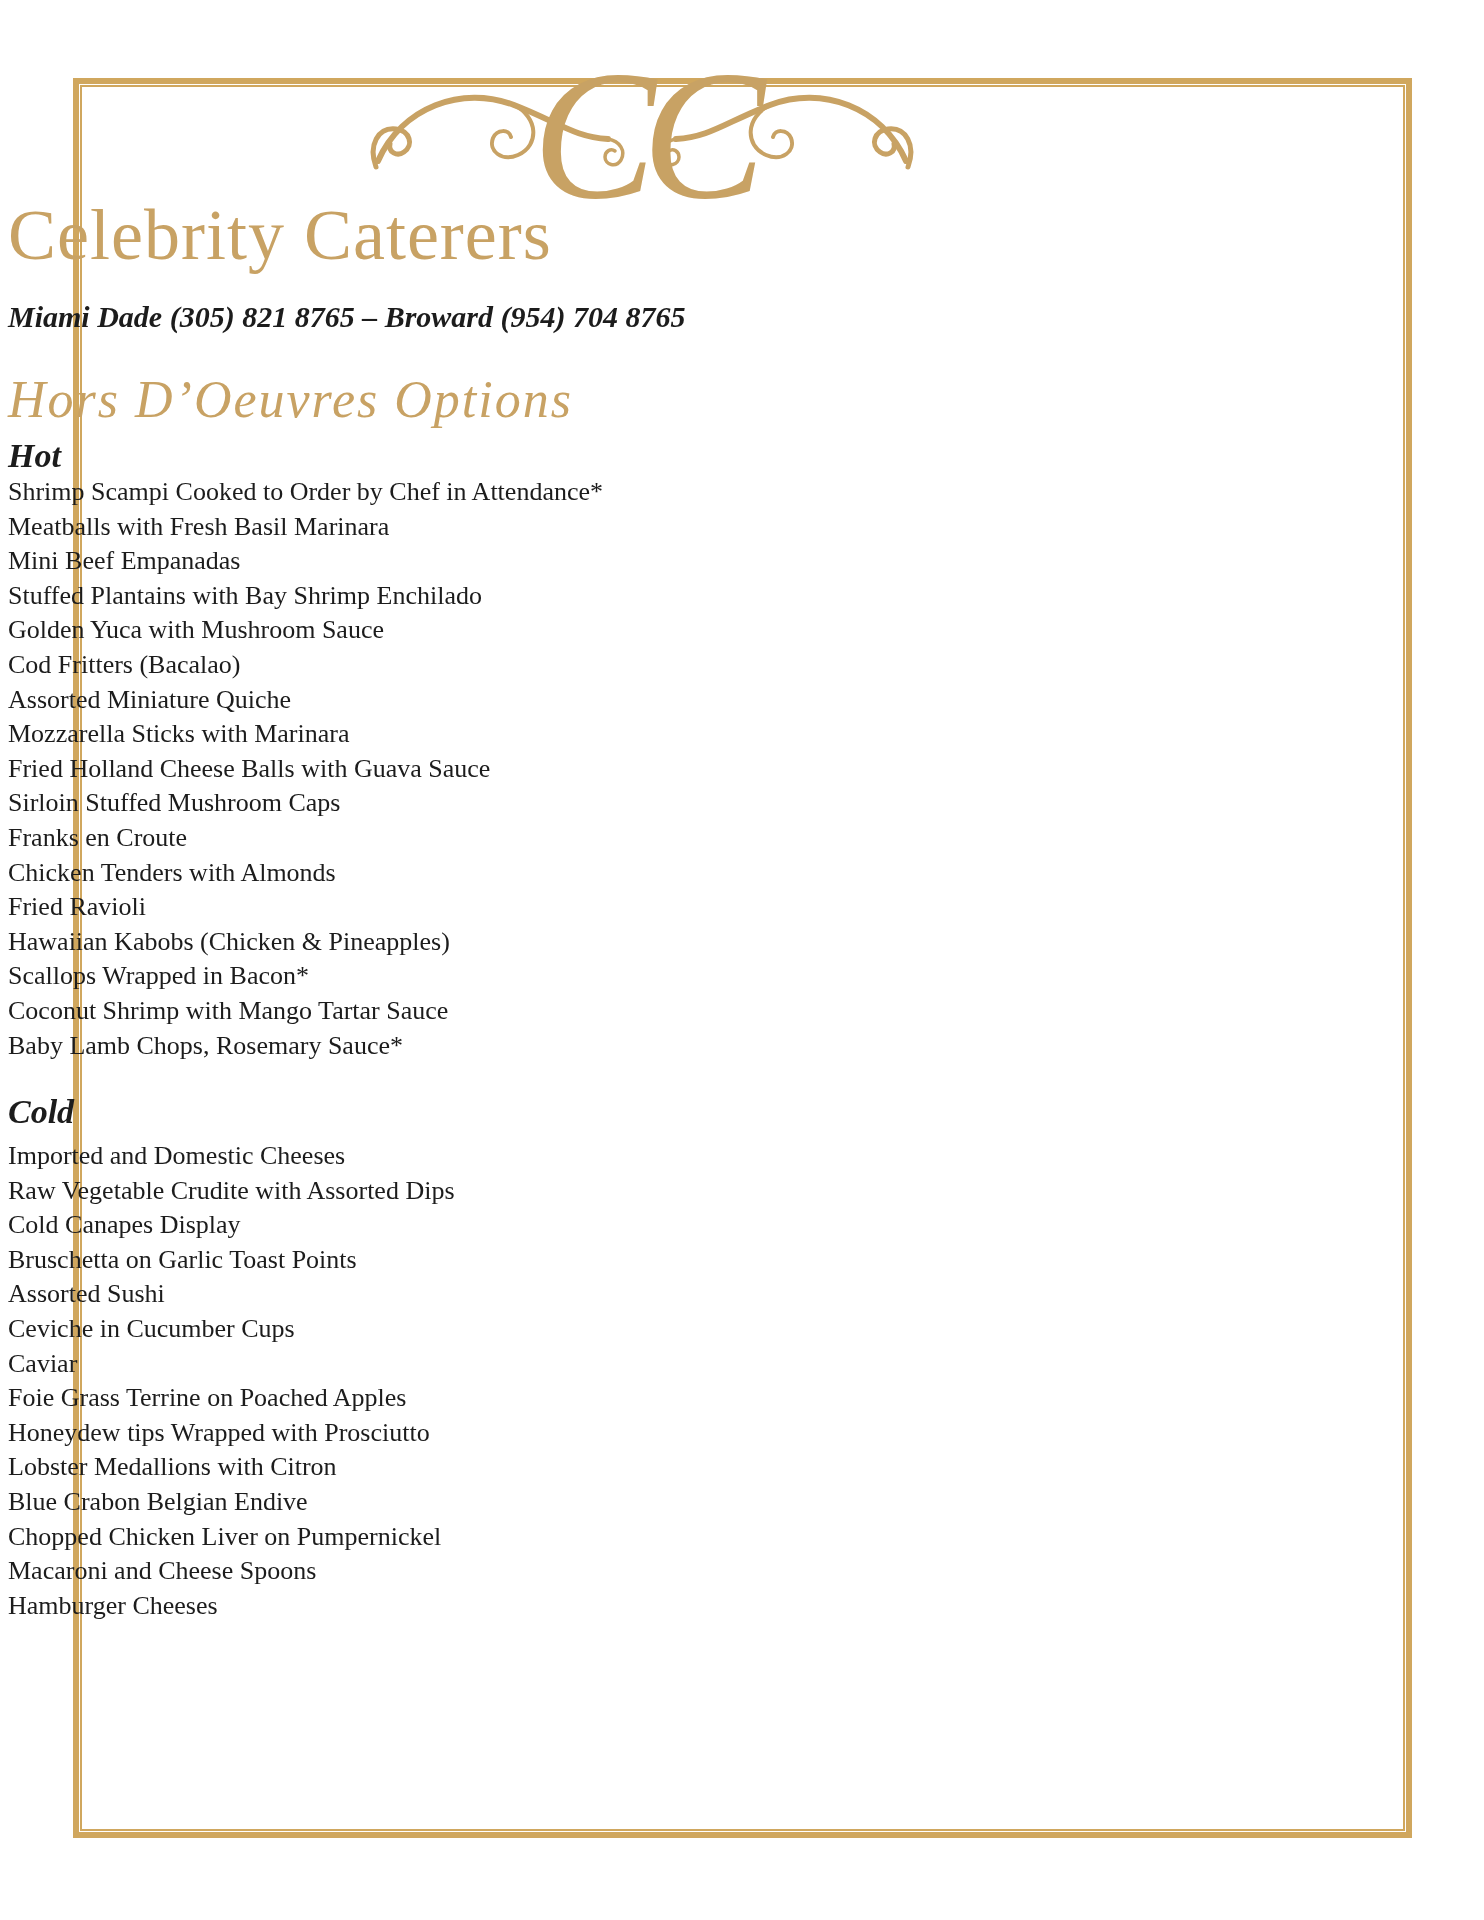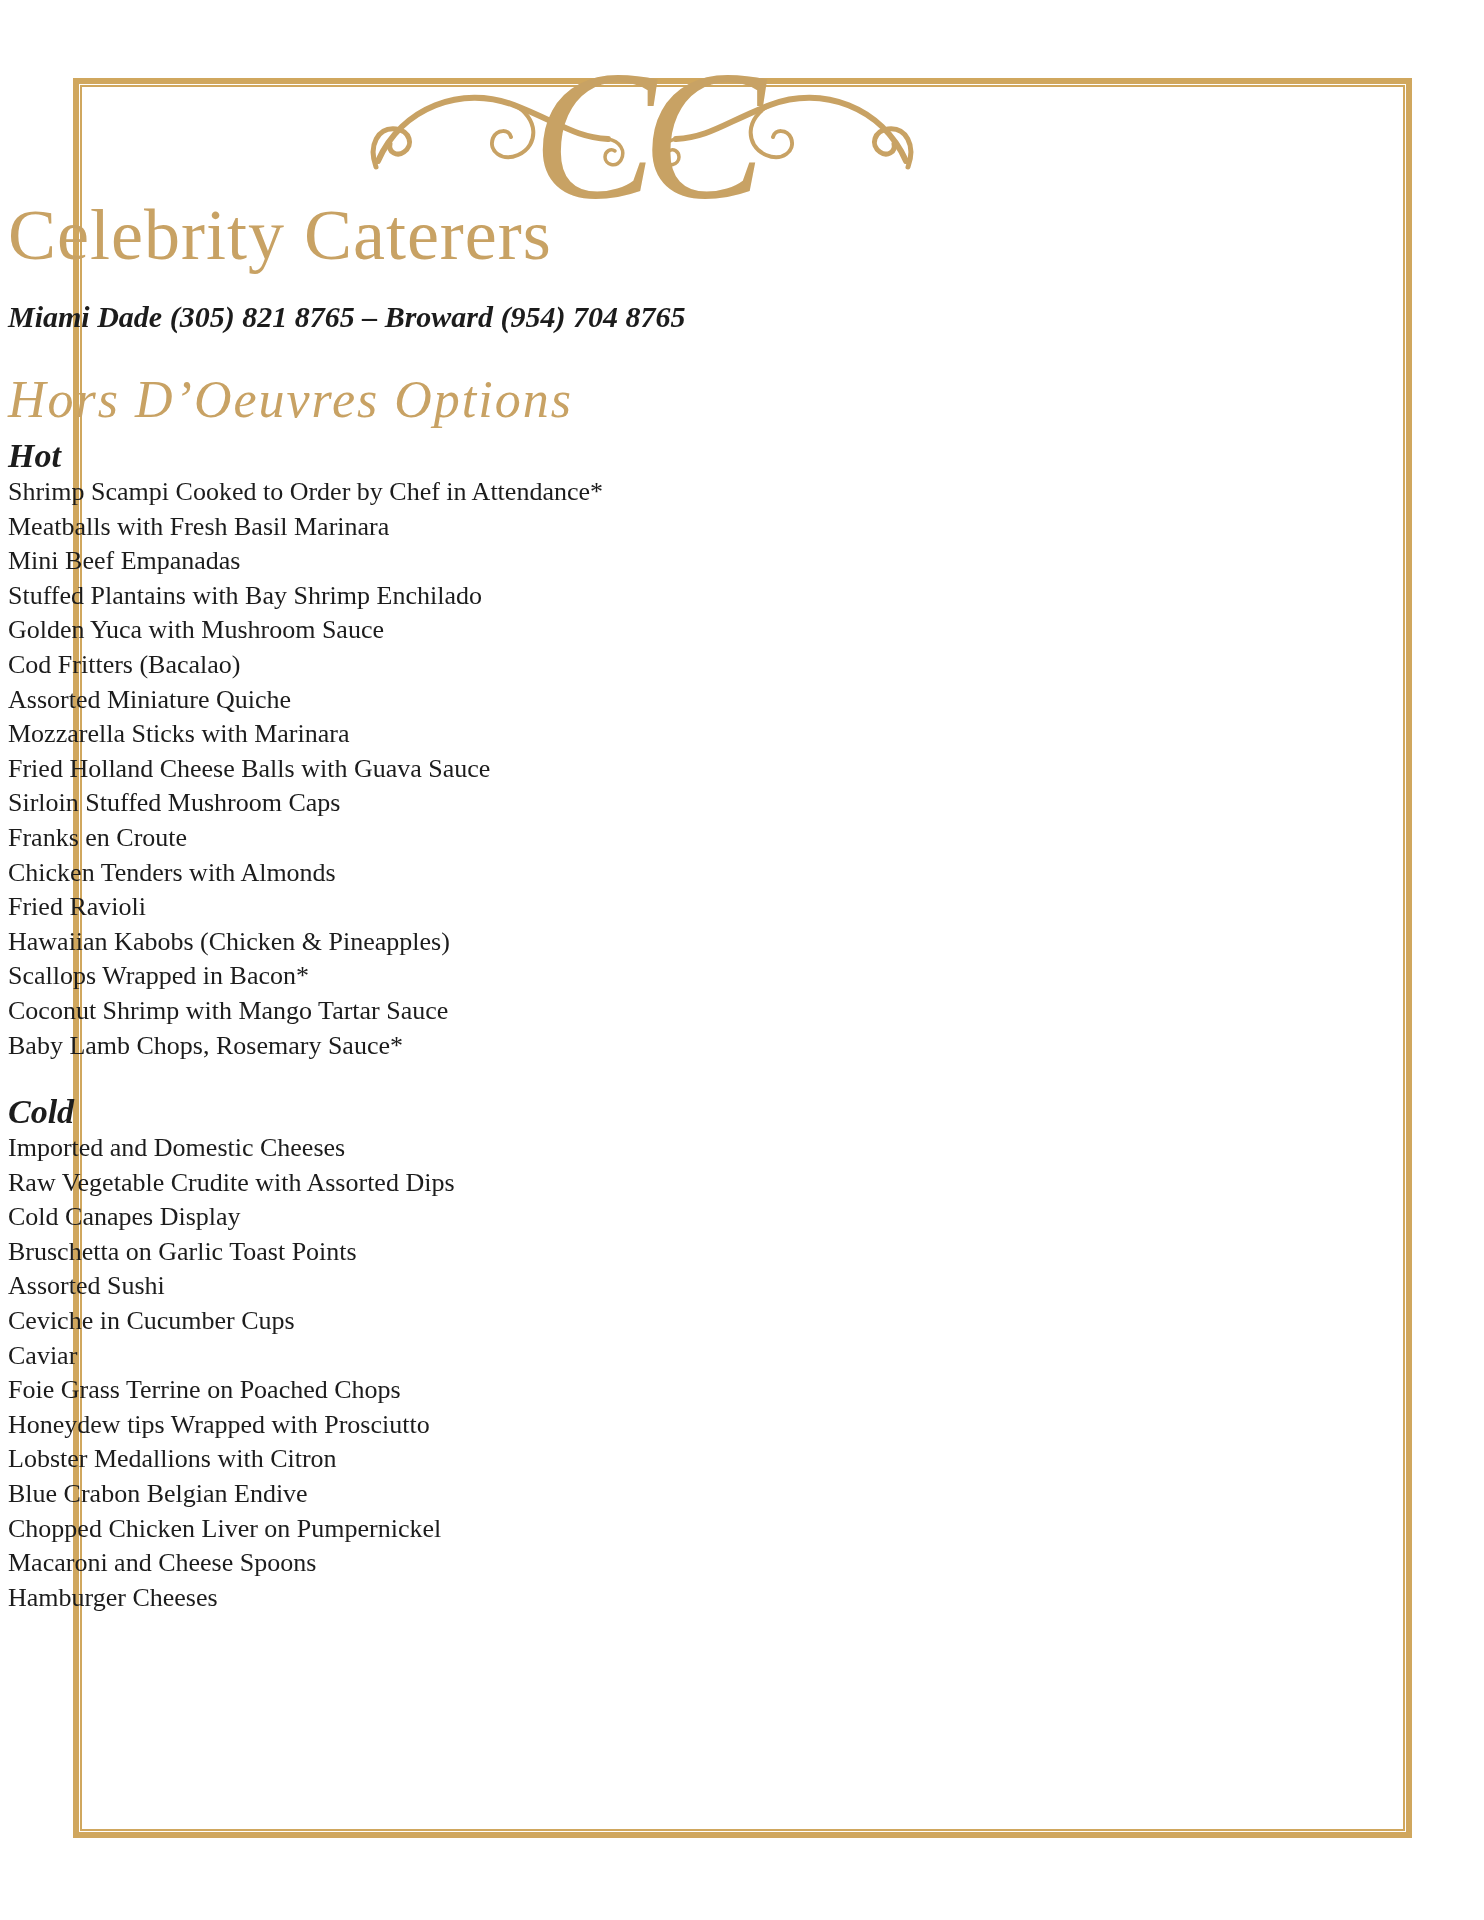--- a/index.html
+++ b/index.html
@@ -69,21 +69,21 @@
   .item-list{
     list-style:none;
     margin:0;padding:0;
     font-size:26px;
   }
   .item-list li{
     line-height:34.6px;
     white-space:nowrap;
   }
   .section-cold{ margin-top:30px; }
-  .section-cold .item-list{ }
+  .section-cold .item-list{ margin-top:8px; }
 </style>
 </head>
 <body>
 
 <div class="frame">
   <div class="frame-inner"></div>
 </div>
 
 <div class="content">
 
@@ -162,21 +162,21 @@
         <li>Cold Canapes Display</li>
 
         <li>Bruschetta on Garlic Toast Points</li>
 
         <li>Assorted Sushi</li>
 
         <li>Ceviche in Cucumber Cups</li>
 
         <li>Caviar</li>
 
-        <li>Foie Grass Terrine on Poached Chops</li>
+        <li>Foie Grass Terrine on Poached Apples</li>
 
         <li>Honeydew tips Wrapped with Prosciutto</li>
 
         <li>Lobster Medallions with Citron</li>
 
         <li>Blue Crabon Belgian Endive</li>
 
         <li>Chopped Chicken Liver on Pumpernickel</li>
 
         <li>Macaroni and Cheese Spoons</li>

